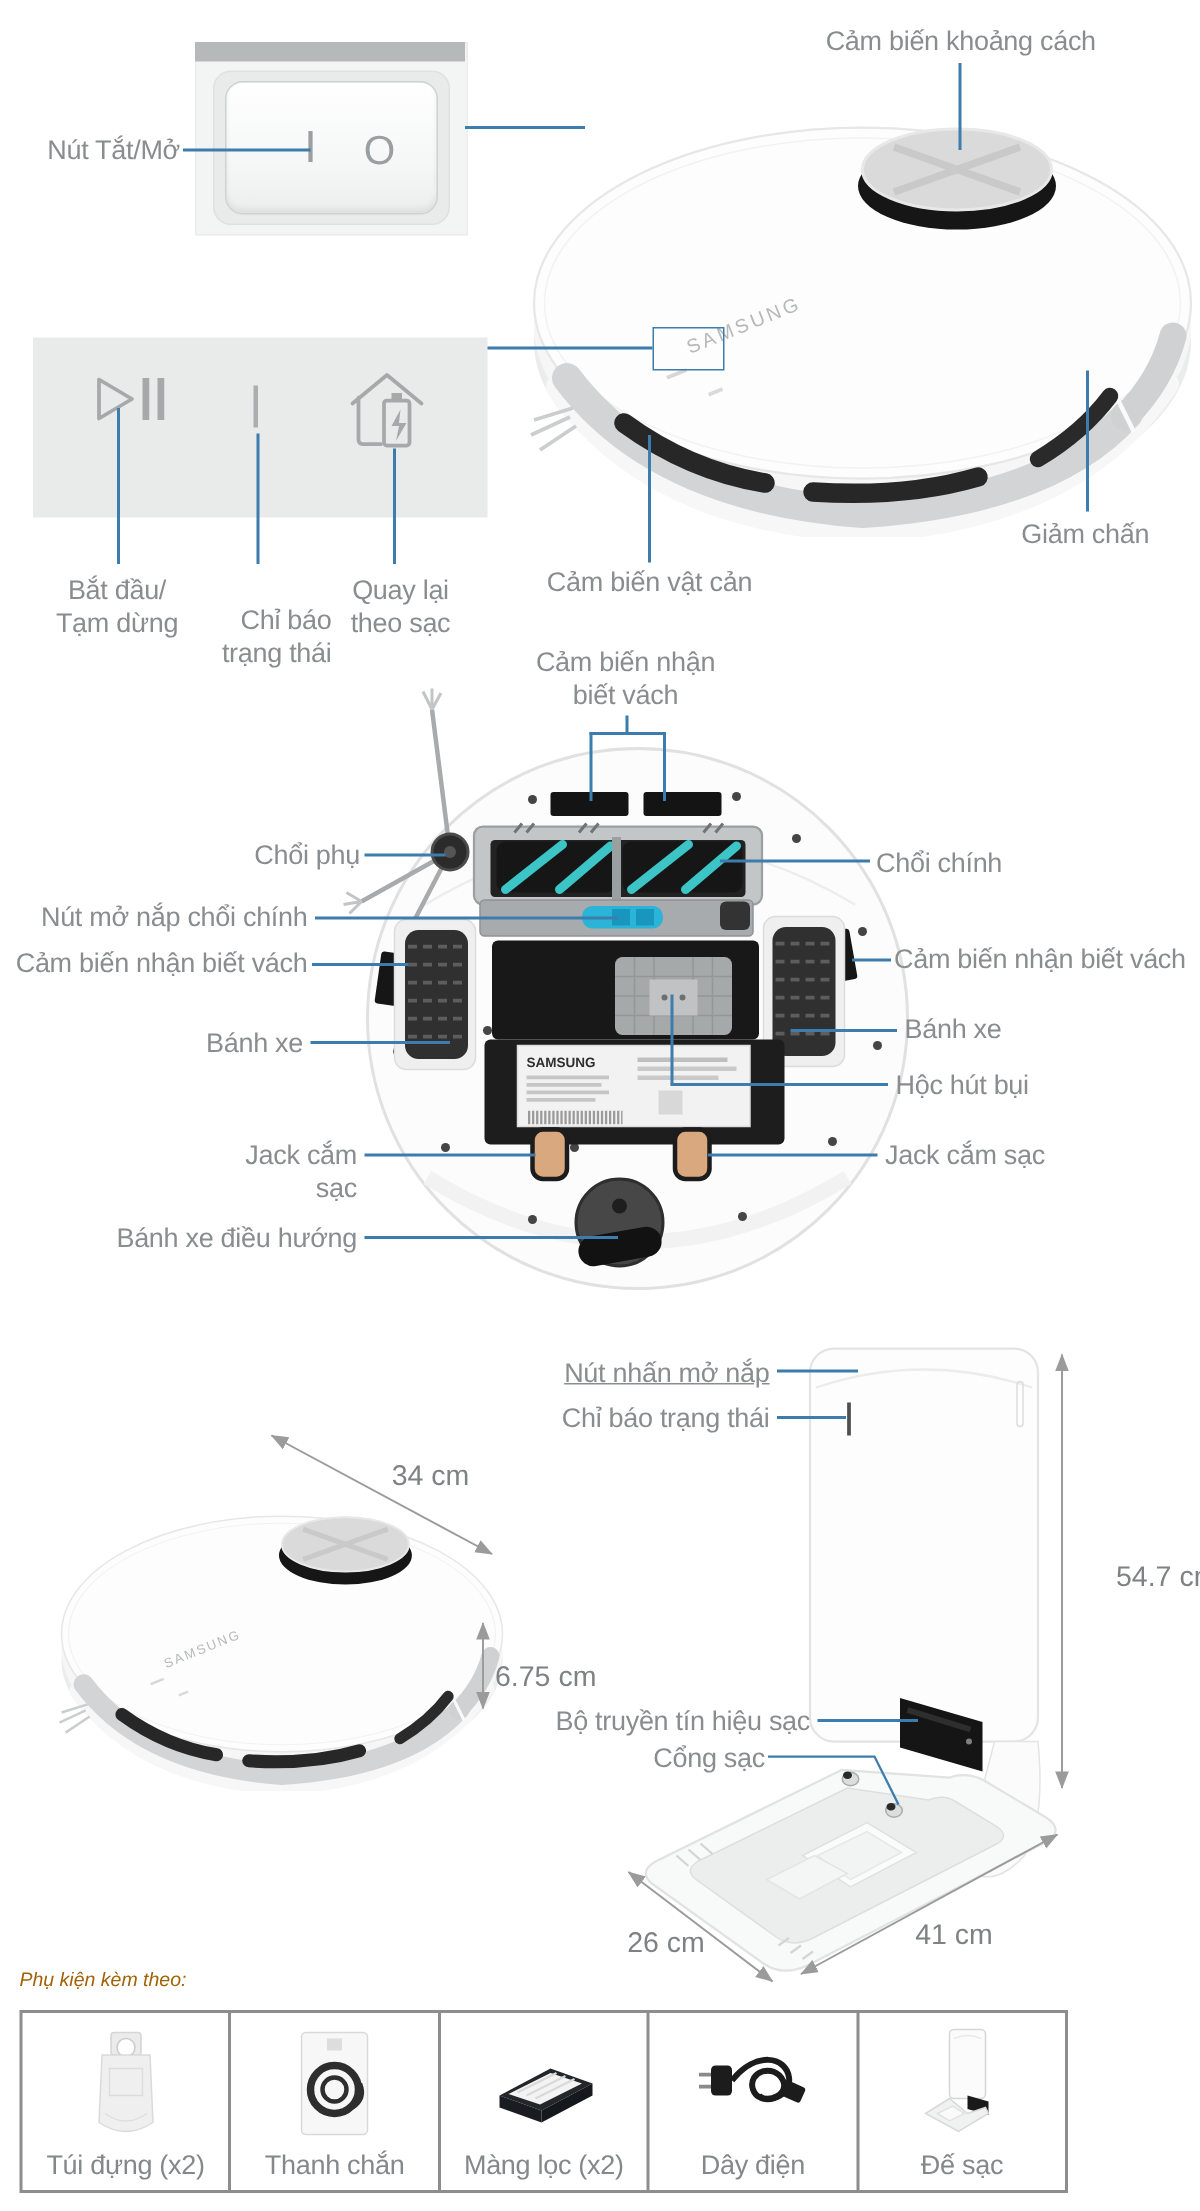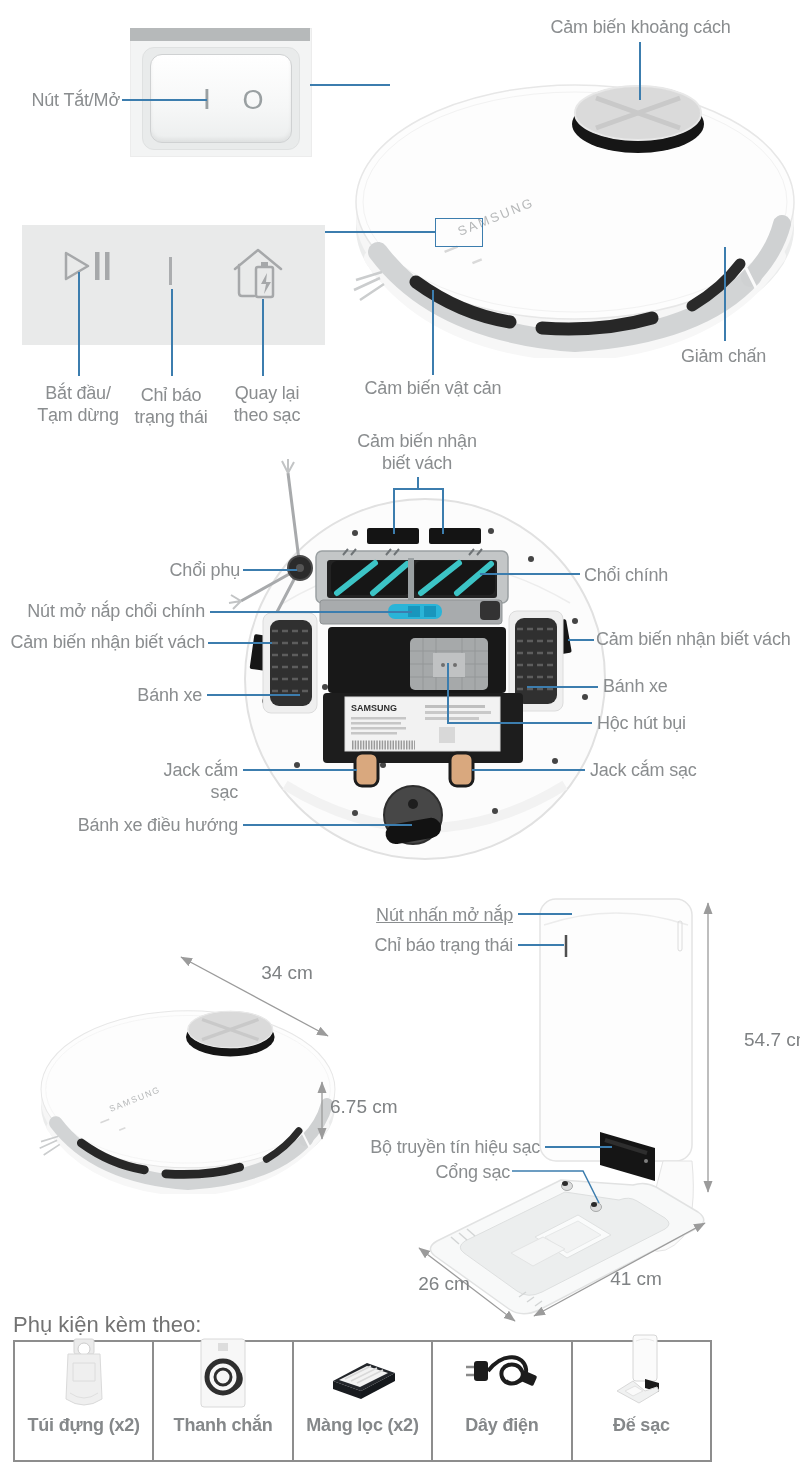--- a/index.html
+++ b/index.html
@@ -3,41 +3,41 @@
 <meta charset="utf-8">
 <style>
   html,body{margin:0;padding:0;background:#fff;}
   .canvas{position:relative;width:800px;height:1474px;background:#ffffff;
           font-family:"Liberation Sans",sans-serif;overflow:hidden;}
   .abs{position:absolute;}
   .lbl{position:absolute;font-size:18px;line-height:22px;color:#8a8d8f;letter-spacing:-0.2px;z-index:30;}
   .pre{white-space:pre-line;text-align:center;}
   .r{text-align:right;}
   .c{text-align:center;}
-  .dim{position:absolute;font-size:19px;color:#7f8284;z-index:30;white-space:nowrap;}
+  .dim{position:absolute;font-size:19px;color:#7f8284;z-index:30;white-space:nowrap;margin-top:12px;}
   .bl{position:absolute;height:1.5px;background:#3c7dae;z-index:20;}
   .blv{position:absolute;width:1.5px;background:#3c7dae;z-index:20;}
   .blue-rect{position:absolute;border:1.5px solid #3c7dae;z-index:20;background:transparent;}
   .overlay{position:absolute;left:0;top:0;z-index:18;pointer-events:none;}
   
   .sw-box{position:absolute;left:130px;top:28px;width:180px;height:127px;background:#f3f4f4;border:1px solid #ececec;z-index:5;}
   .sw-top{position:absolute;left:130px;top:28px;width:180px;height:13px;background:#b6b9ba;z-index:6;}
   .sw-bezel{position:absolute;left:142px;top:47px;width:156px;height:101px;border-radius:12px;background:#e9ebeb;border:1px solid #dfe1e1;z-index:6;}
   .sw-rocker{position:absolute;left:150px;top:54px;width:140px;height:87px;border-radius:12px;
              background:linear-gradient(180deg,#ffffff 0%,#f6f7f7 60%,#eceeee 100%);
              border:1px solid #cfd1d2;box-shadow:inset 0 -3px 4px rgba(0,0,0,.06);z-index:7;}
   .sw-char{position:absolute;color:#9aa0a2;z-index:8;font-weight:400;}
   
   .panel-box{position:absolute;left:22px;top:225px;width:303px;height:120px;background:#e9eaea;z-index:5;}
   
-  .acc-head{position:absolute;left:13px;top:1312px;font-size:22px;color:#737373;z-index:30;}
+  .acc-head{position:absolute;left:13px;top:1312px;font-size:13px;color:#a16207;z-index:30;font-style:italic;}
   .acc-table{position:absolute;left:13px;top:1340px;width:699px;height:122px;border:2px solid #8d8d8d;
              display:flex;box-sizing:border-box;background:#fff;z-index:25;}
   .acc-cell{flex:1;border-left:2px solid #8d8d8d;display:flex;flex-direction:column;align-items:center;
-            justify-content:flex-end;padding:4px 2px 24px;min-width:0;font-weight:bold;}
+            justify-content:flex-end;padding:4px 2px 6px;min-width:0;}
   .acc-cell:first-child{border-left:none;}
   .acc-icon{flex:1;display:flex;align-items:center;justify-content:center;}
   .acc-label{font-size:18px;color:#85888a;white-space:nowrap;letter-spacing:-0.2px;}
 </style>
 </head>
 <body>
 
 <div class="canvas">
 
   <svg width="0" height="0" style="position:absolute" aria-hidden="true">
@@ -105,21 +105,21 @@
     <div class="blv" style="left:78px;top:272px;height:104px;"></div>
     <div class="blv" style="left:171px;top:289px;height:87px;"></div>
     <div class="blv" style="left:262px;top:299px;height:77px;"></div>
     <div class="blv" style="left:432px;top:290px;height:85px;"></div>
 
     <div class="lbl r" style="left:20px;top:89px;width:100px;">Nút Tắt/Mở</div>
     <div class="lbl c" style="left:548px;top:16px;width:185px;">Cảm biến khoảng cách</div>
     <div class="lbl c" style="left:676px;top:345px;width:95px;">Giảm chấn</div>
     <div class="lbl pre" style="left:27px;top:382px;width:102px;">Bắt đầu/
 Tạm dừng</div>
-    <div class="lbl pre" style="left:121px;top:384px;width:100px;">Chỉ báo
+    <div class="lbl pre" style="left:121px;top:402px;width:100px;text-align:right;">Chỉ báo
 trạng thái</div>
     <div class="lbl pre" style="left:217px;top:382px;width:100px;">Quay lại
 theo sạc</div>
     <div class="lbl c" style="left:363px;top:377px;width:140px;">Cảm biến vật cản</div>
   </div>
 
   <div>
 
     <svg class="abs" style="left:225px;top:455px;z-index:4;" width="400" height="410" viewBox="0 0 400 410">
       <circle cx="200" cy="224" r="180" fill="#fcfcfc" stroke="#e1e1e1" stroke-width="2"></circle>

